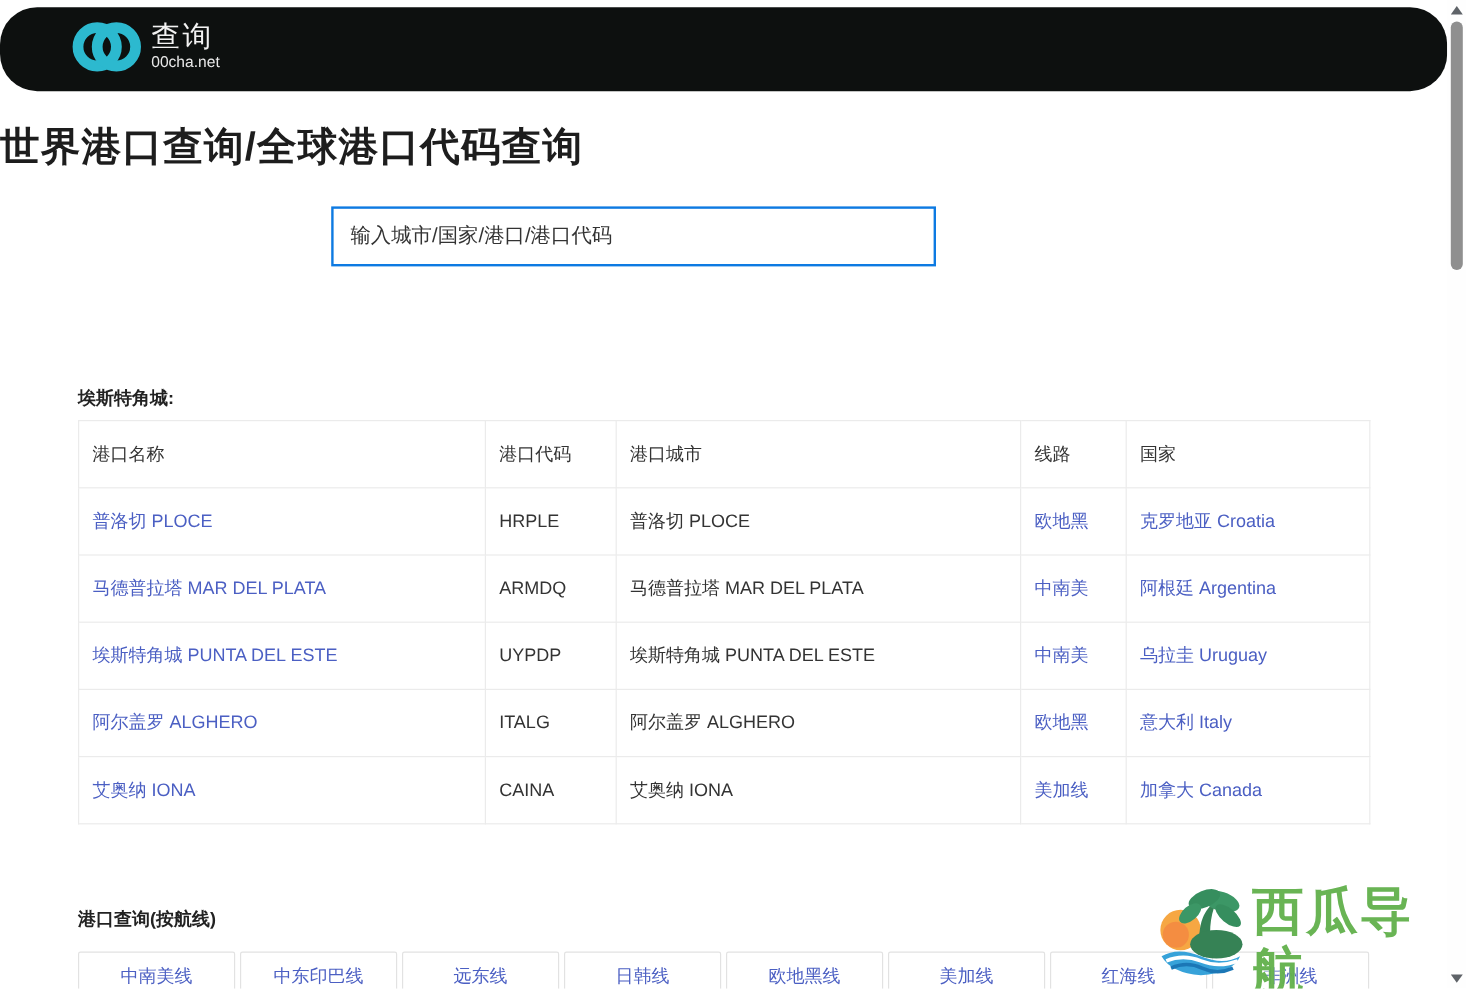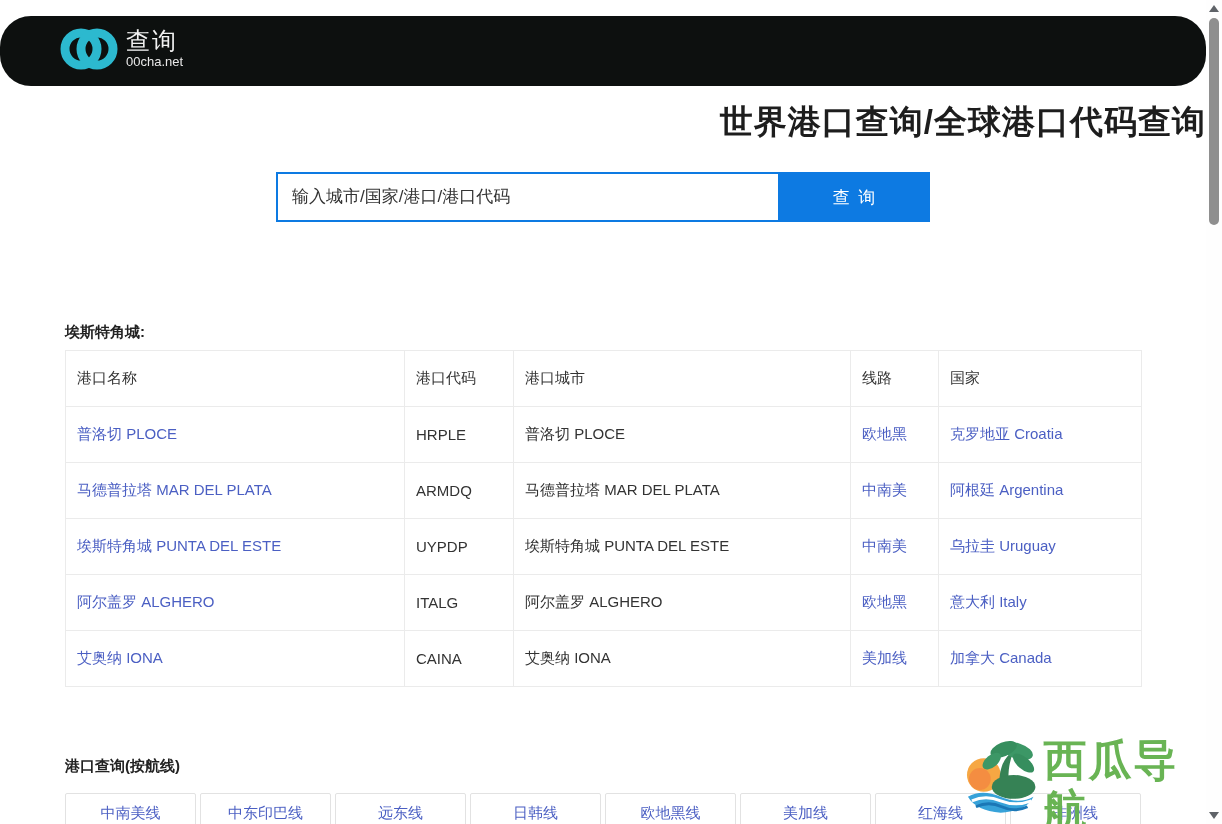--- a/index.html
+++ b/index.html
@@ -1,29 +1,29 @@
 <!DOCTYPE html>
 <html><head>
 <meta charset="utf-8">
 <style>
   * { margin:0; padding:0; box-sizing:border-box; }
   html,body { background:#fff; }
   body { font-family:"Liberation Sans","DejaVu Sans",sans-serif; }
   .viewport { position:relative; width:1222px; height:824px; overflow:hidden; background:#fff; }
 
   
-  .topbar { position:absolute; left:0; top:16px; width:1206px; height:70px; background:#0d100f;border-radius:31px; }
+  .topbar { position:absolute; left:0; top:6px; width:1206px; height:70px; background:#0d100f;border-radius:31px; }
   .logo { position:absolute; left:60px; top:9px; display:flex; align-items:center; }
   .logo-rings { display:block; }
   .logo-txt { margin-left:8px; display:flex; flex-direction:column; }
   .logo-name { color:#f2f2f2; font-size:24px; letter-spacing:2px; line-height:26px; }
   .logo-domain { color:#e8e8e8; font-size:13px; line-height:16px; }
 
   
-  .page-title { position:absolute; left:0; top:100px; width:1206px; text-align:right;
+  .page-title { position:absolute; left:0; top:100px; width:1206px; text-align:left;
                 font-size:33px; font-weight:700; color:#1d1d1d; letter-spacing:1px; }
   .search-bar { position:absolute; left:276px; top:172px; display:flex; }
   .search-input { width:504px; height:50px; border:2px solid #0d7ae2; background:#fff;
                   font-size:17px; padding:4px 14px; color:#222; outline:none;
                   font-family:"Liberation Sans","DejaVu Sans",sans-serif; }
   .search-input::placeholder { color:#333; opacity:1; }
   .search-btn { width:150px; height:50px; background:#0d7ae2; color:#fff; border:none;
                 font-size:17px; cursor:pointer; letter-spacing:2px;
                 font-family:"Liberation Sans","DejaVu Sans",sans-serif; }
 
@@ -72,21 +72,20 @@
         <span class="logo-name">查询</span>
         <span class="logo-domain">00cha.net</span>
       </div>
     </div>
   </header>
 
   <h1 class="page-title">世界港口查询/全球港口代码查询</h1>
 
   <div class="search-bar">
     <input class="search-input" type="text" placeholder="输入城市/国家/港口/港口代码" style="">
-    <button class="search-btn">查 询</button>
   </div>
 
   <div class="hot-heading">埃斯特角城:</div>
 
   <table class="ports-table">
     <colgroup>
       <col style="width:339px">
         <col style="width:109px">
         <col style="width:337px">
         <col style="width:88px">

